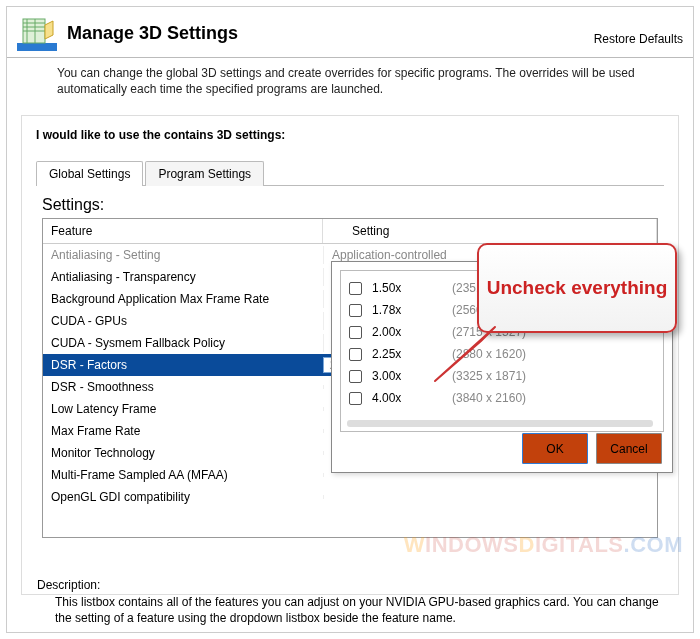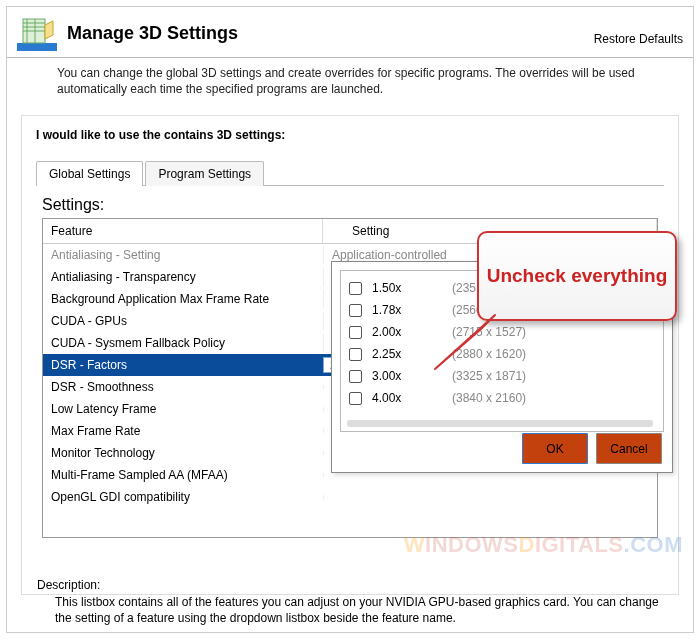--- a/index.html
+++ b/index.html
@@ -202,21 +202,21 @@
     display: flex;
     align-items: center;
     justify-content: center;
     cursor: pointer;
   }
   .btn.primary { border: 1px solid #2e7bd6; }
   
   .callout {
     position: absolute;
     left: 470px;
-    top: 224px;
+    top: 236px;
     width: 200px;
     height: 90px;
     z-index: 20;
   }
   .callout .bubble {
     width: 200px;
     height: 90px;
     background: linear-gradient(#fff,#f2f2f2);
     border: 2px solid #c33;
     border-radius: 10px;

